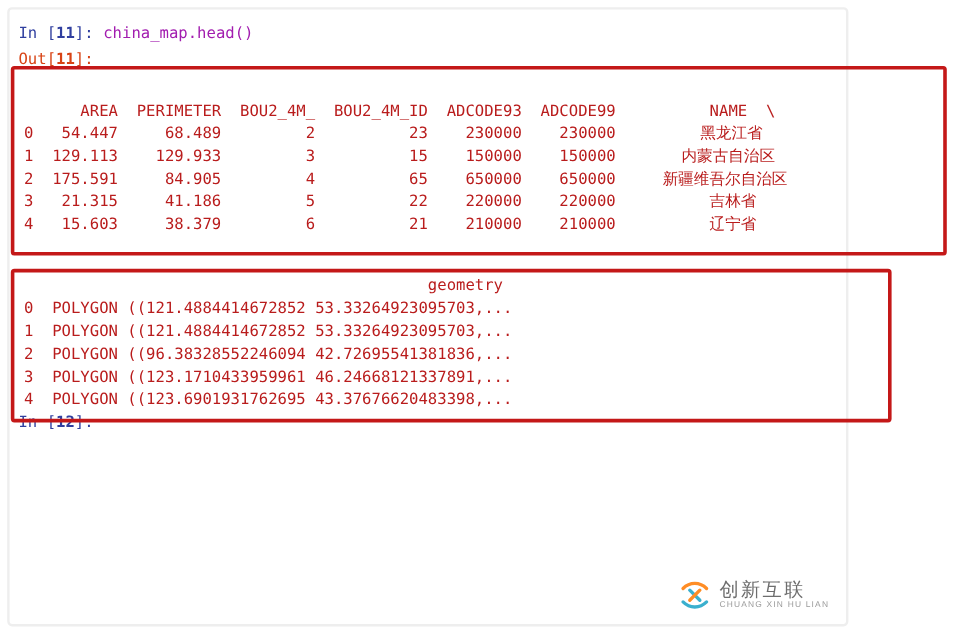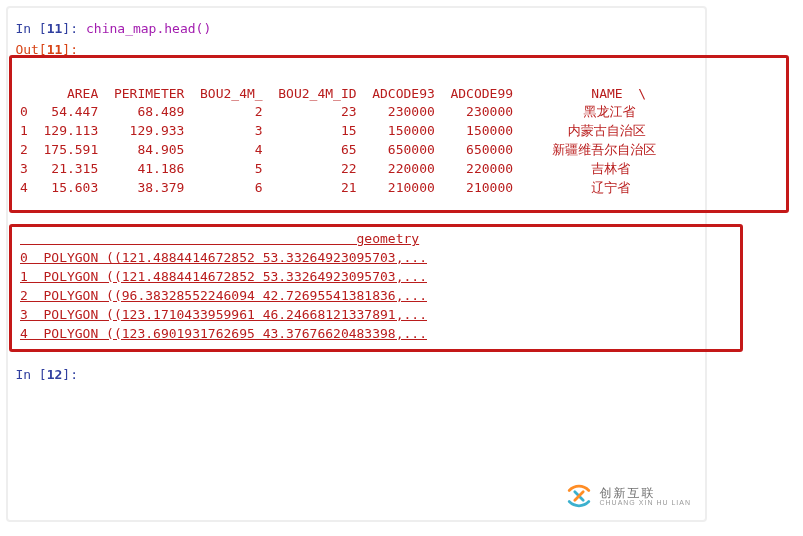--- a/index.html
+++ b/index.html
@@ -71,21 +71,21 @@
     display: flex;
     align-items: center;
     gap: 6px;
     opacity: 0.85;
   }
   .wm-logo {
     width: 28px; height: 28px;
     position: relative;
   }
   .wm-logo svg { width: 28px; height: 28px; }
-  .wm-text { font-size: 12px; color: #555; letter-spacing: 2px; font-family: sans-serif; }
+  .wm-text { font-size: 16px; color: #555; letter-spacing: 2px; font-family: sans-serif; }
   .wm-sub { font-size: 7px; color: #888; letter-spacing: 1px; font-family: sans-serif; }
   .wm-stack { display:flex; flex-direction:column; line-height:1.0; }
 </style>
 </head>
 <body>
 
 <div class="notebook">
 
   <div class="cell-row">
     <div class="prompt prompt-in">
@@ -102,29 +102,29 @@
   </div>
 
   <div class="output-block" style="margin-top:6px; padding-left:6px;">
 <span>      AREA  PERIMETER  BOU2_4M_  BOU2_4M_ID  ADCODE93  ADCODE99          NAME  \</span>
 <span>0   54.447     68.489         2          23    230000    230000         黑龙江省</span>
 <span>1  129.113    129.933         3          15    150000    150000       内蒙古自治区</span>
 <span>2  175.591     84.905         4          65    650000    650000     新疆维吾尔自治区</span>
 <span>3   21.315     41.186         5          22    220000    220000          吉林省</span>
 <span>4   15.603     38.379         6          21    210000    210000          辽宁省</span></div>
 
-  <div class="output-block" style="margin-top:14px; padding-left:6px;text-decoration:underline;">
+  <div class="output-block" style="margin-top:14px; padding-left:6px;">
 <span>                                           geometry</span>
 <span>0  POLYGON ((121.4884414672852 53.33264923095703,...</span>
 <span>1  POLYGON ((121.4884414672852 53.33264923095703,...</span>
 <span>2  POLYGON ((96.38328552246094 42.72695541381836,...</span>
 <span>3  POLYGON ((123.1710433959961 46.24668121337891,...</span>
 <span>4  POLYGON ((123.6901931762695 43.37676620483398,...</span></div>
 
-  <div class="cell-row" style="margin-top:22px;">
+  <div class="cell-row" style="">
     <div class="prompt prompt-in">
       <span>In [</span><span class="num">12</span><span>]:</span>
     </div>
     <div class="code-area"><span></span></div>
   </div>
 
   <div class="redbox box1"></div>
   <div class="redbox box2"></div>
 
   <div class="watermark">

